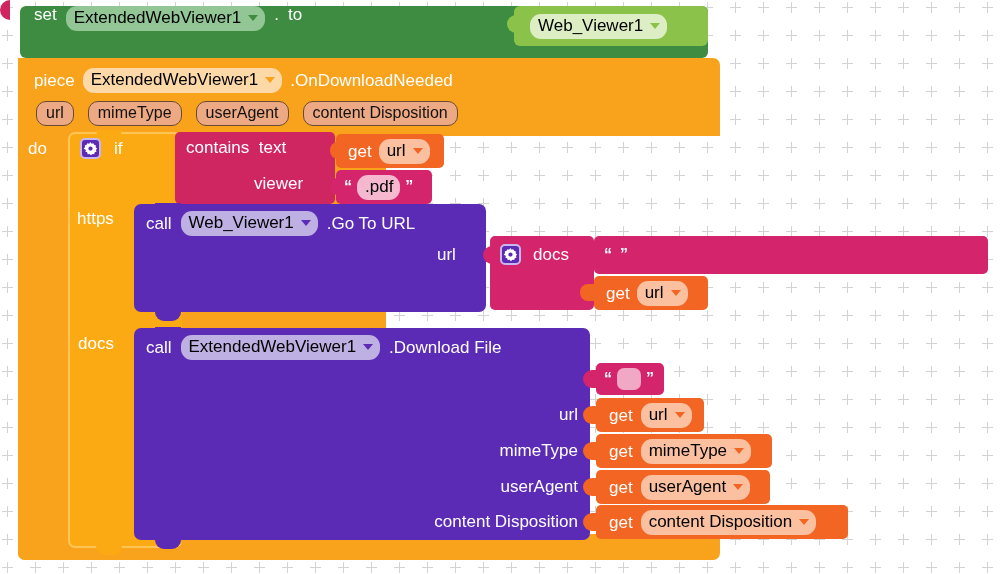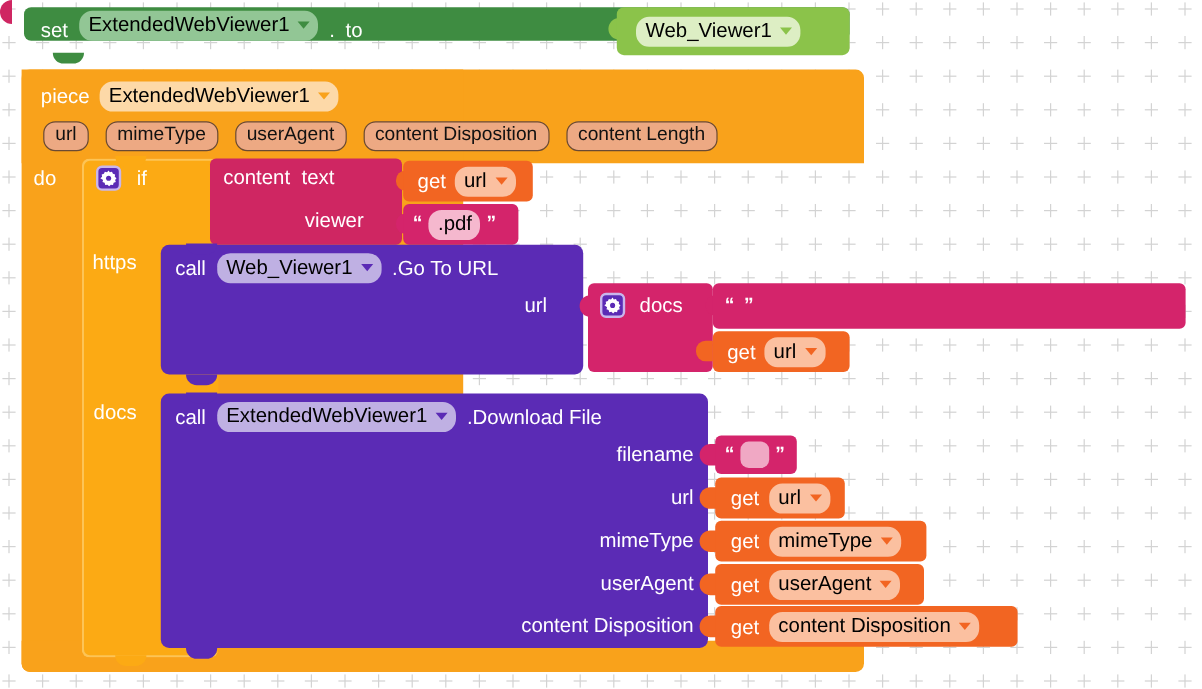--- a/index.html
+++ b/index.html
@@ -57,23 +57,23 @@
   .gear {
     width:21px; height:21px; border-radius:5px;
     background:#5b2bb5; border:2px solid #c9b6ec;
     display:inline-flex; align-items:center; justify-content:center;
     flex:0 0 auto;
   }
   .gear svg { display:block; }
 
   
   #set-block {
-    left:20px; top:6px; width:688px; height:28px;
+    left:20px; top:6px; width:688px; height:52px;
     background:#3e8c41; border-radius:6px;
-    display:flex; align-items:flex-end; padding-left:14px; gap:9px;
+    display:flex; align-items:flex-start; padding-left:14px; gap:9px;
   }
   #set-block .field { background:#92c695; }
   #set-block .caret { border-top:6px solid #3e8c41; }
   #set-notch {
     position:absolute; left:44px; top:44px; width:26px; height:9px;
     background:#3e8c41;
     border-bottom-left-radius:9px; border-bottom-right-radius:9px;
   }
   #val-webviewer1 {
     position:absolute; left:514px; top:6px; width:194px; height:40px;
@@ -1012,28 +1012,28 @@
   <div class="blk" id="when-block"></div>
   <div id="when-body"></div>
   <div id="when-bottom"></div>
 
   <div id="when-row1">
     <span class="lbl">piece</span>
     <span class="field">
       <span>ExtendedWebViewer1</span>
       <i class="caret"></i>
     </span>
+    <span class="lbl">.OnDownloadNeeded</span>
   </div>
 
   <div id="when-params">
     <span class="param-chip">url</span>
     <span class="param-chip">mimeType</span>
     <span class="param-chip">userAgent</span>
     <span class="param-chip">content Disposition</span>
-    <span class="param-chip">content Length</span>
   </div>
 
   <span class="lbl" id="do-label">do</span>
 
   <div class="blk" id="if-block"></div>
   <div id="if-notch-top"></div>
   <div id="if-bottom-notch"></div>
   <div id="if-head">
     <span class="gear">
       <svg width="13" height="13" viewBox="0 0 24 24" fill="#ffffff">
@@ -1053,21 +1053,21 @@
       </svg>
     </span>
     <span class="lbl">if</span>
   </div>
   <span class="lbl" id="then-label">https</span>
   <span class="lbl" id="else-label">docs</span>
 
   <div id="sock-a"></div>
   <div class="blk" id="contains-blk"></div>
   <span class="lbl" id="contains-lbl1">
-    <span>content</span>&nbsp;
+    <span>contains</span>&nbsp;
     <span>text</span>
   </span>
   <span class="lbl" id="contains-lbl2">viewer</span>
 
   <div id="plug-geturl1"></div>
   <div class="blk" id="get-url-1">
     <span class="lbl">get</span>
     <span class="field">
       <span>url</span>
       <i class="caret"></i>
@@ -1126,21 +1126,20 @@
   <div id="dl-notch-bot"></div>
   <div id="dl-row">
     <span class="lbl">call</span>
     <span class="field">
       <span>ExtendedWebViewer1</span>
       <i class="caret"></i>
     </span>
     <span class="lbl">.Download File</span>
   </div>
 
-  <span class="lbl" style="position:absolute; left:300px; top:370px; width:278px; text-align:right;">filename</span>
   <span class="lbl" style="position:absolute; left:300px; top:406px; width:278px; text-align:right;">url</span>
   <span class="lbl" style="position:absolute; left:300px; top:442px; width:278px; text-align:right;">mimeType</span>
   <span class="lbl" style="position:absolute; left:300px; top:478px; width:278px; text-align:right;">userAgent</span>
   <span class="lbl" style="position:absolute; left:300px; top:513px; width:278px; text-align:right;">content Disposition</span>
 
   <div id="plug-fn"></div>
   <div class="blk" id="fn-str">
     <span class="quote">“</span>
     <span class="field"></span>
     <span class="quote">”</span>

